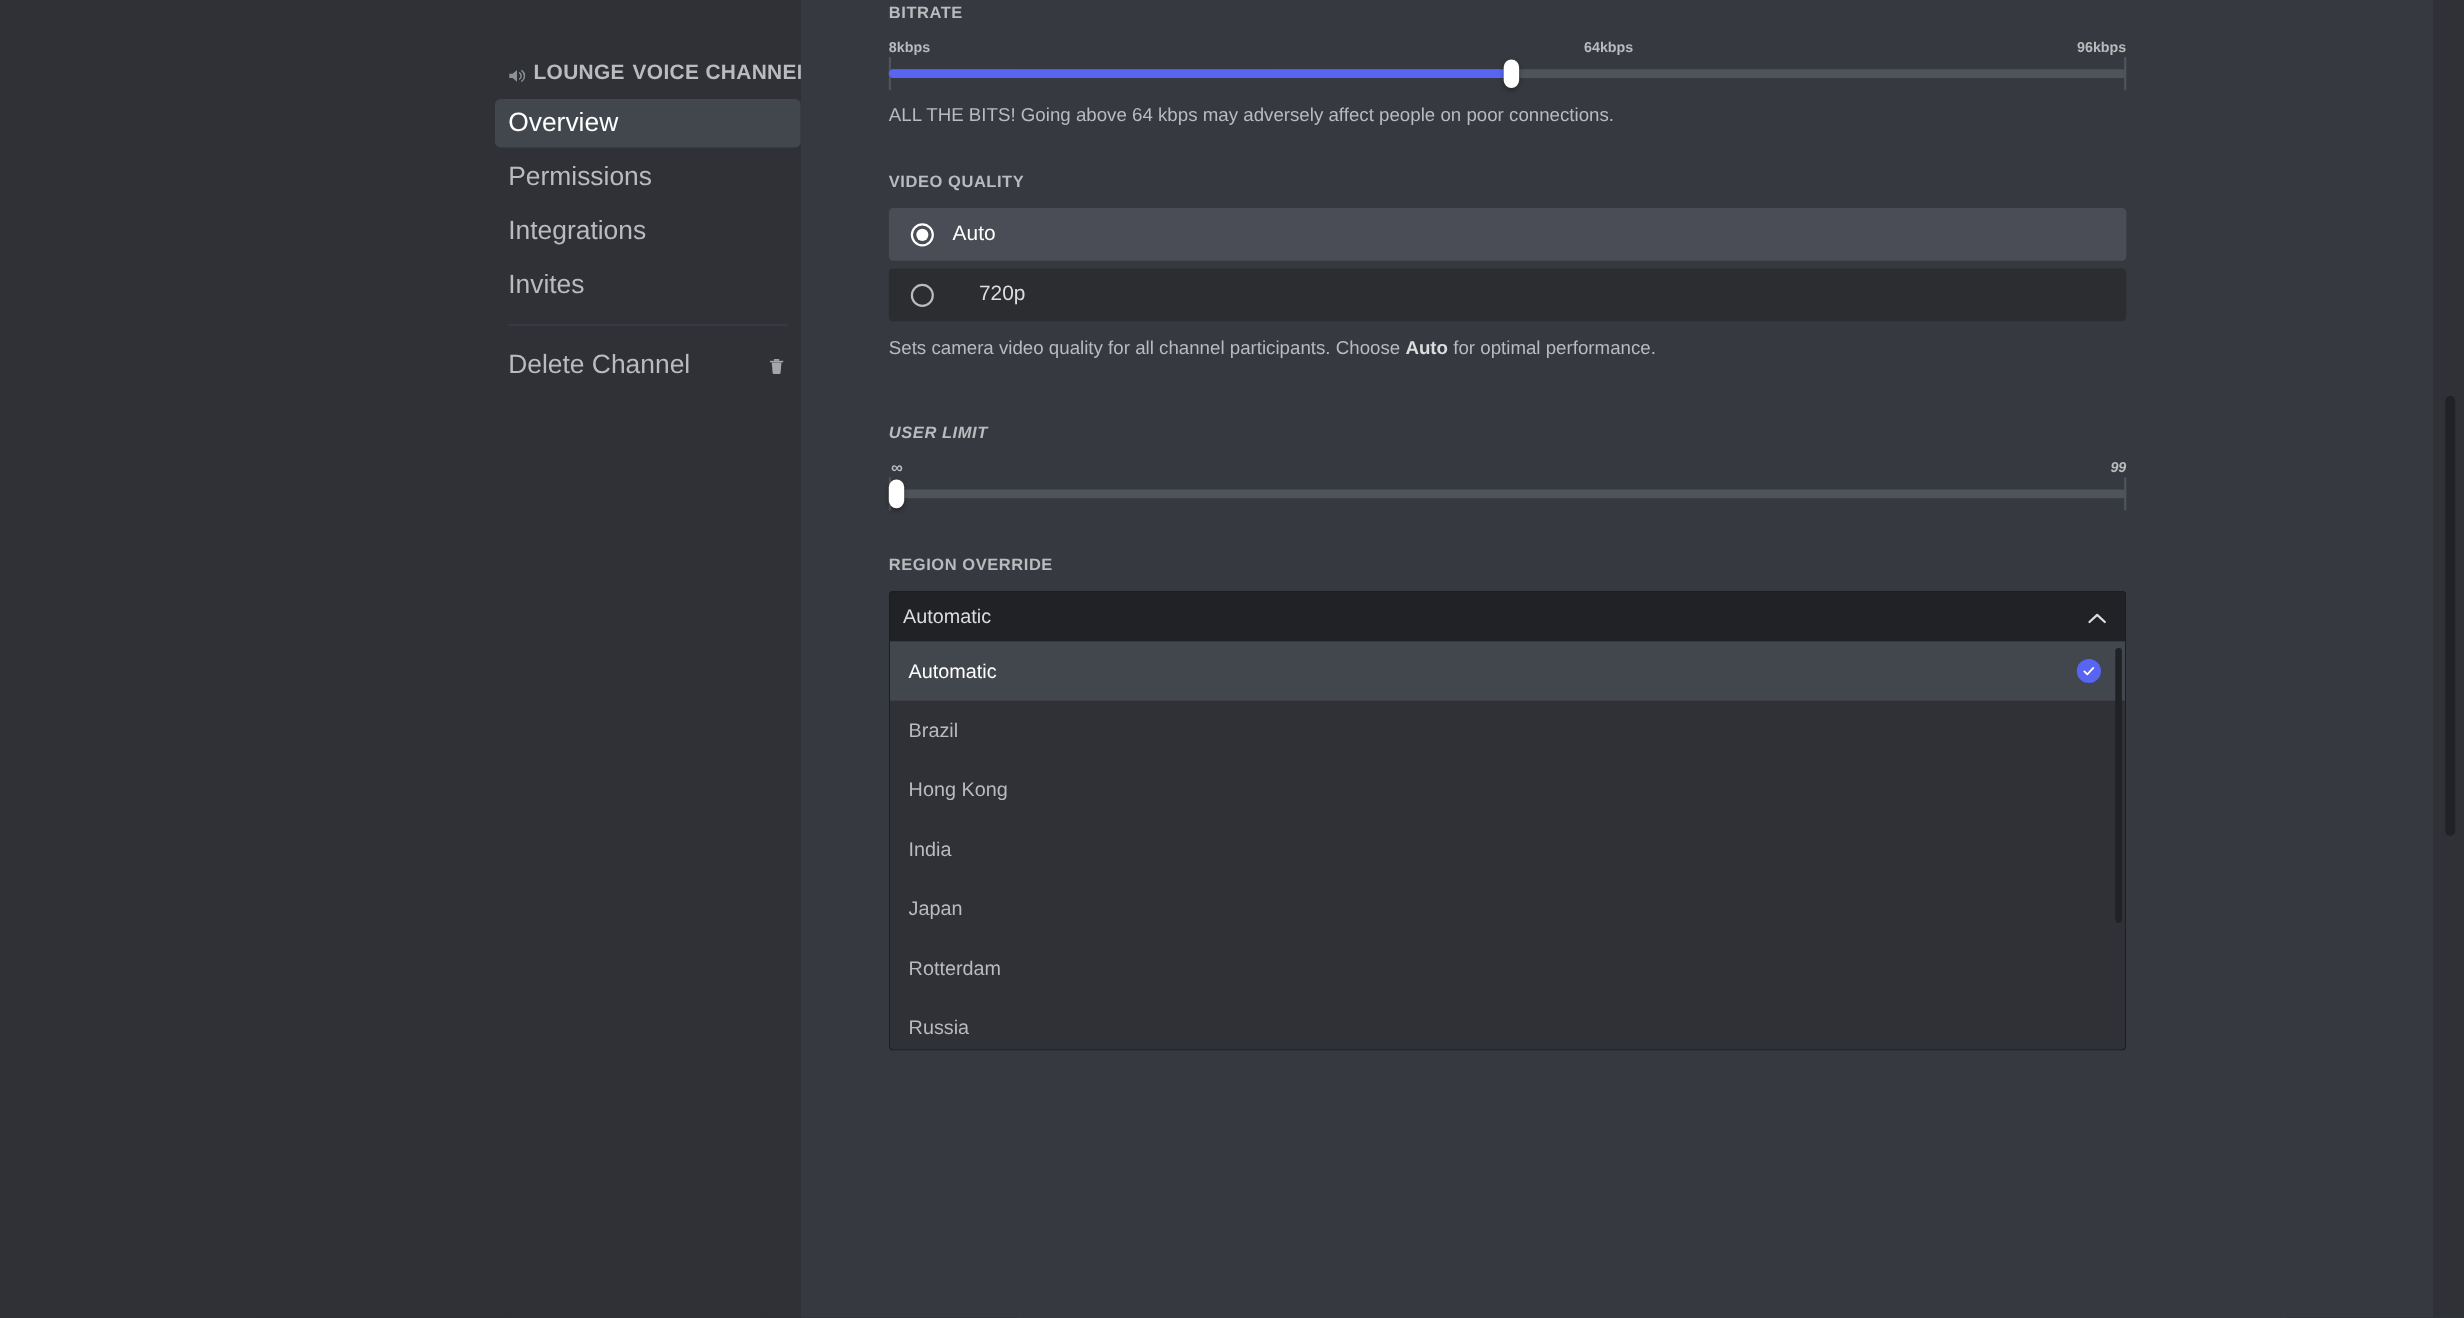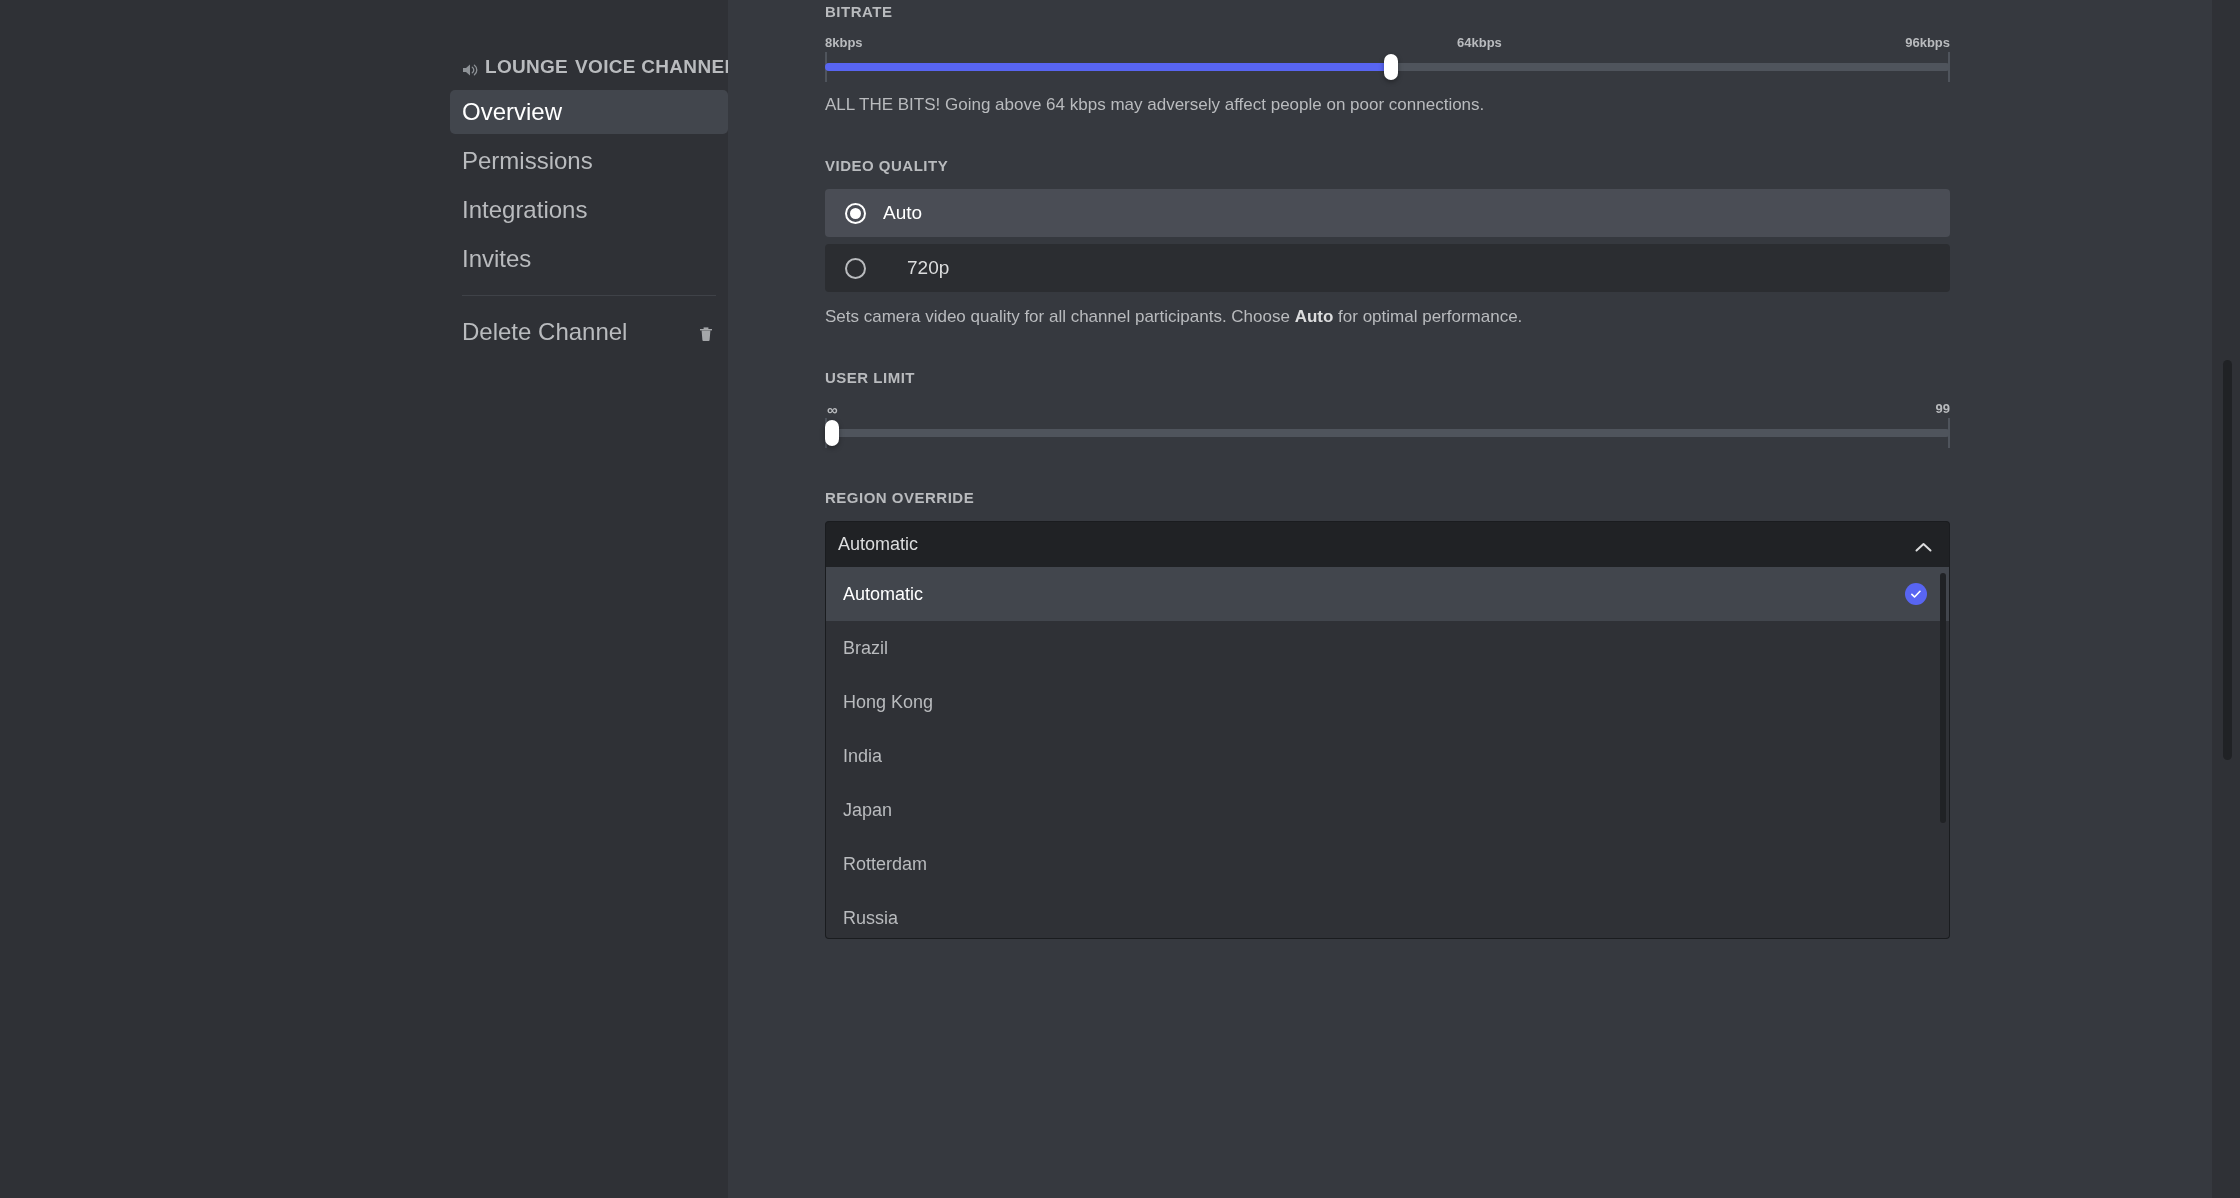--- a/index.html
+++ b/index.html
@@ -38,21 +38,21 @@
   .nav-item .trash-icon { width: 20px; height: 20px; opacity: .85; }
 
   
   .content {
     position: relative;
     flex: 1 1 auto;
     background: #36393f;
     padding: 0;
     overflow: hidden;
   }
-  .content-inner { position: absolute; left: 97px; top: 0; width: 1125px; }
+  .content-inner { position: absolute; left: 80px; top: 0; width: 1125px; }
 
   .section { margin-bottom: 0; }
   .section-label {
     font-size: 15px; font-weight: bold; letter-spacing: .5px;
     color: #b9bbbe; text-transform: uppercase;
   }
   .desc { font-size: 17px; color: #b9bbbe; line-height: 1.42; }
   .desc b { color: #dcddde; font-weight: bold; }
 
   
@@ -222,21 +222,21 @@
             <span class="radio-outer"></span>
             <span class="radio-label">720p</span>
           </div>
         </div>
 
         <div class="desc" style="margin-top:13px;">
           <span>Sets camera video quality for all channel participants. Choose </span><b>Auto</b><span> for optimal performance.</span>
         </div>
       </div>
 
-      <div class="section" style="margin-top:40px;">
+      <div class="section" style="margin-top:56px;font-style:italic;">
         <div class="section-label">USER LIMIT</div>
 
         <div class="slider-block" style="margin-top:15px;">
           <div class="slider-ticks">
             <span class="tick-label" style="left:2px;font-size:15px;">∞</span>
             <span class="tick-label" style="right:0;">99</span>
           </div>
           <div class="slider-rail">
             <div class="tick-mark" style="left:0;"></div>
             <div class="tick-mark" style="right:0;"></div>

